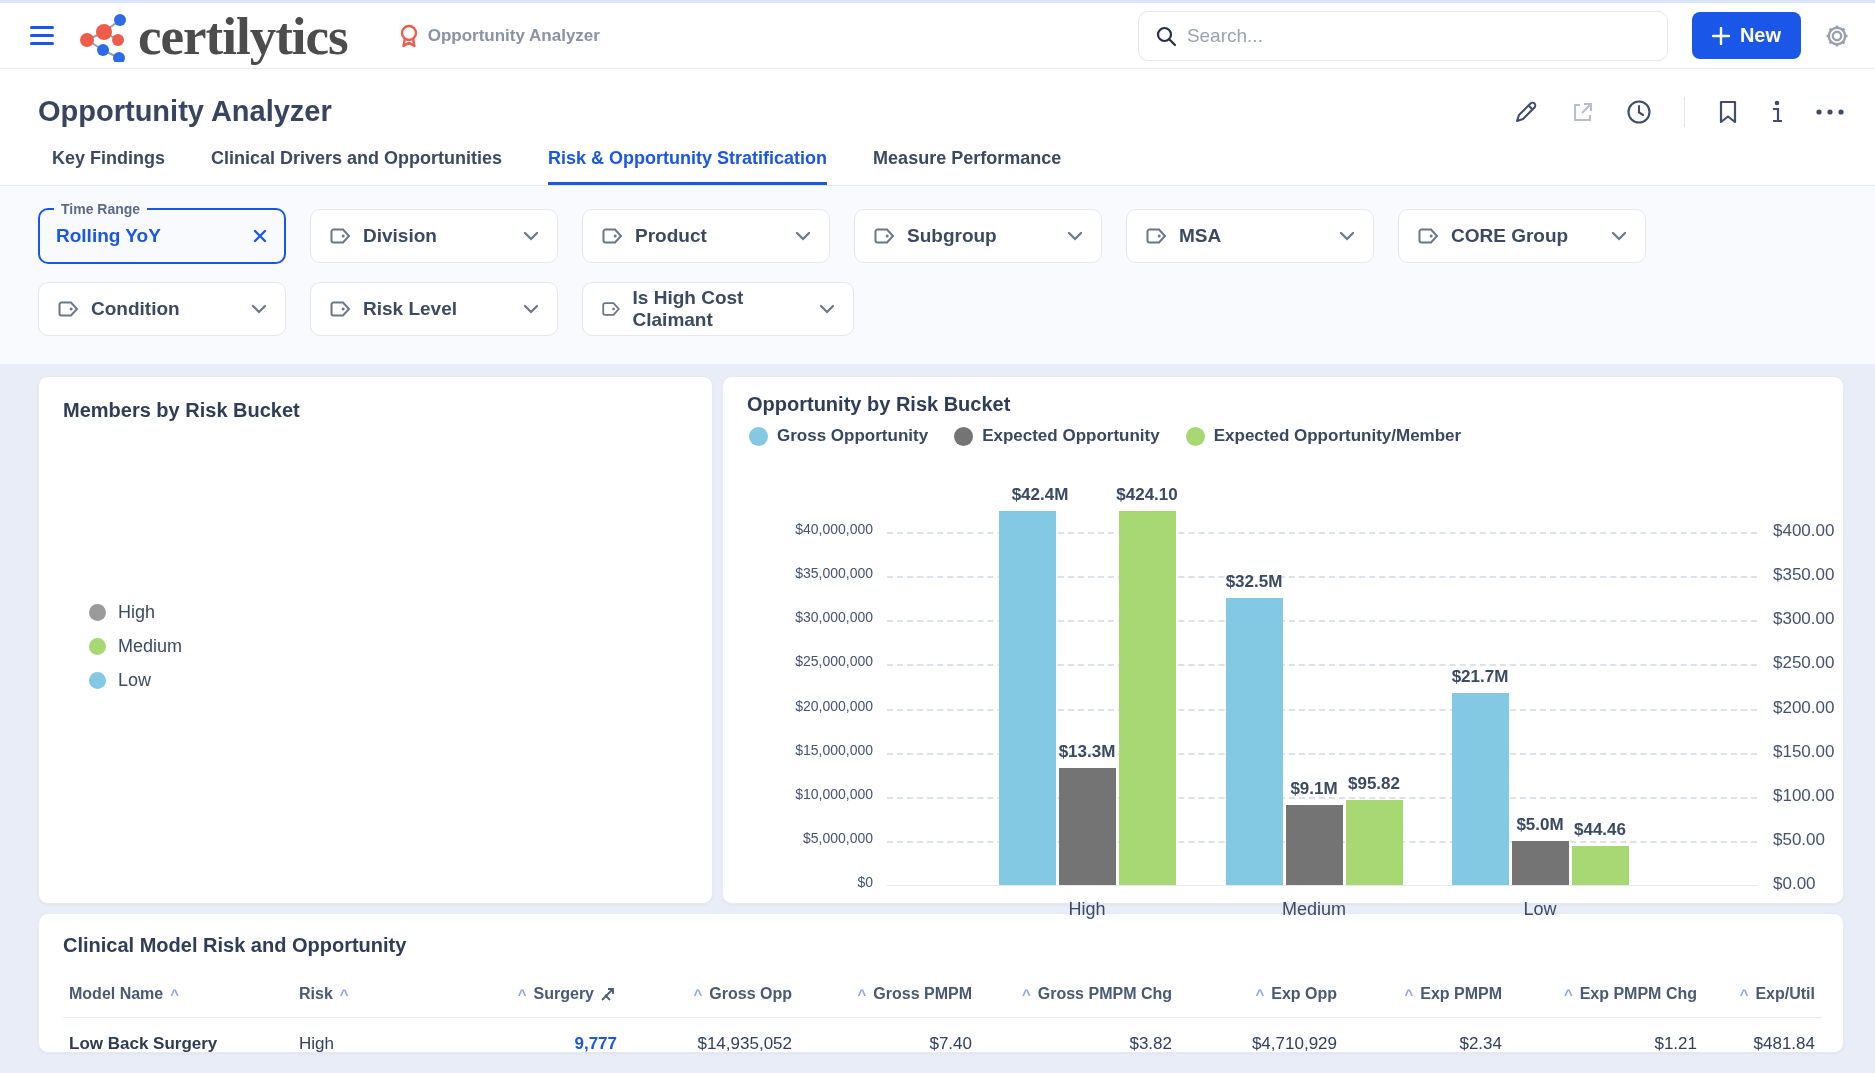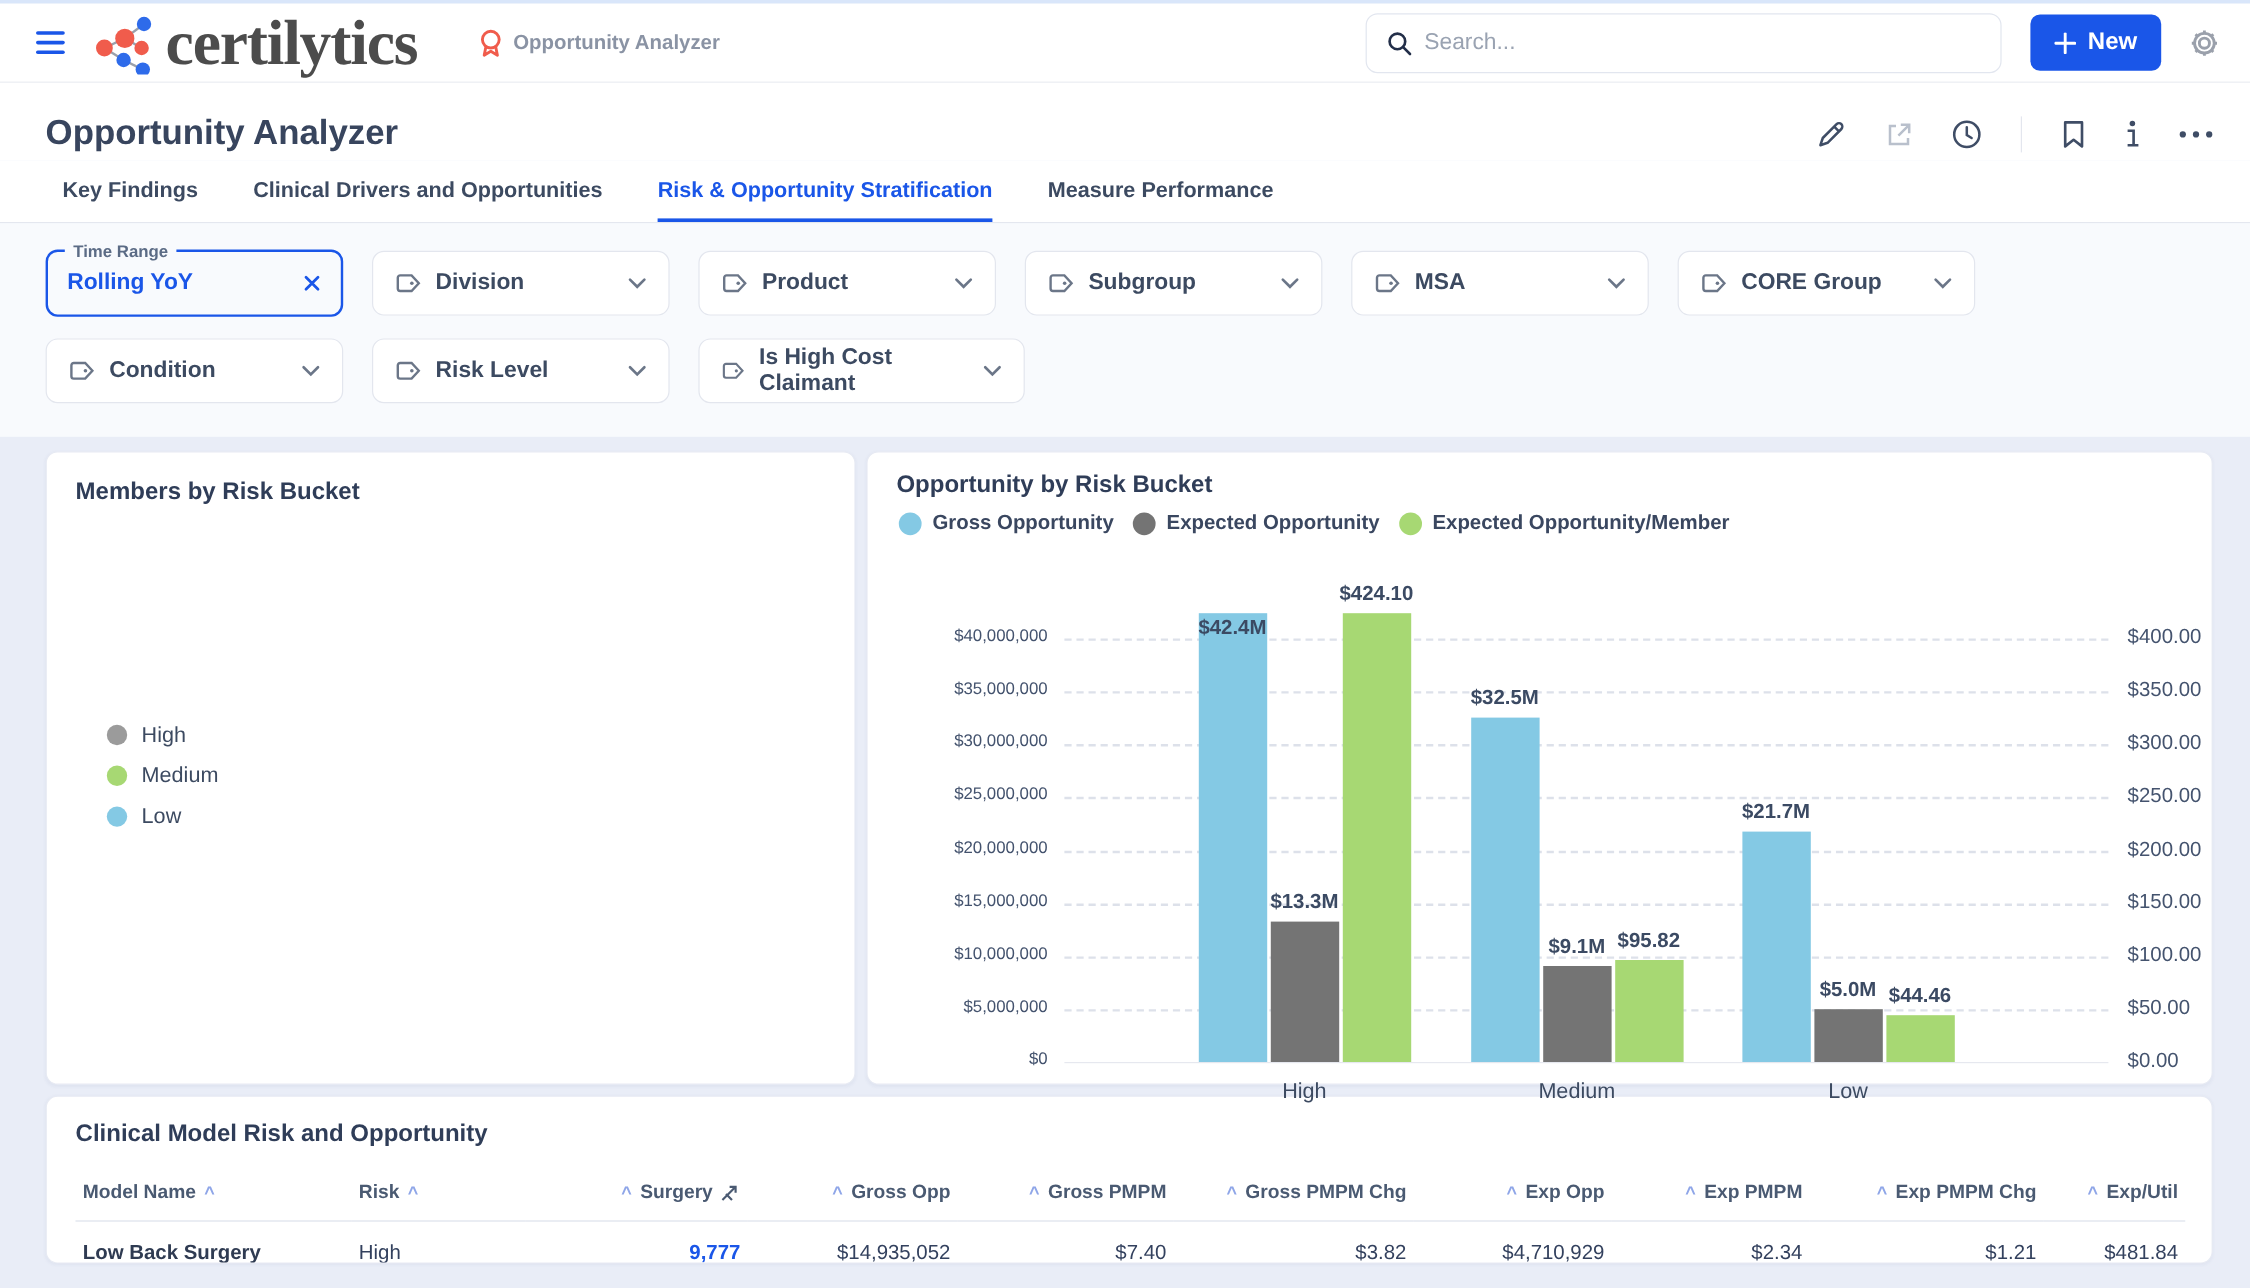--- a/index.html
+++ b/index.html
@@ -68,21 +68,21 @@
   .card3 { margin:9px 31px 0 38px; width:1806px; height:140px; padding:20px 24px; overflow:hidden; }
 
   
   .donut-legend { position:absolute; left:50px; top:225px; display:flex; flex-direction:column; gap:13px; }
   .dleg-item { display:flex; align-items:center; gap:12px; }
   .dleg-item .dot { width:17px; height:17px; border-radius:50%; }
   .dleg-item .dlabel { font-size:18px; color:#3c4a61; }
   .donut-mount { position:absolute; left:215px; top:86px; }
 
   
-  .bar-legend { display:flex; align-items:flex-start; gap:16px; margin:10px 0 0 2px; }
+  .bar-legend { display:flex; align-items:flex-start; gap:26px; margin:10px 0 0 2px; }
   .bleg-item { display:flex; align-items:center; gap:9px; }
   .bleg-item .dot { width:19px; height:19px; border-radius:50%; }
   .bleg-item .blabel { font-size:17px; font-weight:700; color:#3a4760; }
   .bar-area { position:relative; height:470px; }
   .grid-line { position:absolute; height:0; border-top:2px dashed #dde1ea; }
   .base-line { position:absolute; height:1px; background:#e6e8ef; }
   .tickL { position:absolute; width:126px; text-align:right; font-size:14px; color:#44536e; }
   .tickR { position:absolute; font-size:17px; color:#44536e; }
   .bar { position:absolute; }
   .bar-label { position:absolute; transform:translateX(-50%); white-space:nowrap;
@@ -383,21 +383,21 @@
         <div class="tickL" style="left: 0px; top: 163.25px; text-align: right;">$30,000,000</div>
         <div class="tickR" style="left: 1026px; top: 163.25px;">$300.00</div>
         <div class="grid-line" style="left: 140px; top: 130.125px; width: 870px;"></div>
         <div class="tickL" style="left: 0px; top: 119.125px;">$35,000,000</div>
         <div class="tickR" style="left: 1026px; top: 119.125px;">$350.00</div>
         <div class="grid-line" style="left: 140px; top: 86px; width: 870px;"></div>
         <div class="tickL" style="left: 0px; top: 75px;">$40,000,000</div>
         <div class="tickR" style="left: 1026px; top: 75px;">$400.00</div>
         <div class="cat-label" style="left: 340px; top: 453px;">High</div>
         <div class="bar" style="left: 251.5px; top: 64.82px; width: 57px; height: 374.18px; background: rgb(132, 201, 228);"></div>
-        <div class="bar-label" style="left: 280px; top: 38.82px; margin-top: 28px;">$42.4M</div>
+        <div class="bar-label" style="left: 293px; top: 38.82px;">$42.4M</div>
         <div class="bar" style="left: 311.5px; top: 321.627px; width: 57px; height: 117.373px; background: rgb(116, 116, 116);"></div>
         <div class="bar-label" style="left: 340px; top: 295.627px;">$13.3M</div>
         <div class="bar" style="left: 371.5px; top: 64.7317px; width: 57px; height: 374.268px; background: rgb(167, 216, 115);"></div>
         <div class="bar-label" style="left: 400px; top: 38.7317px;">$424.10</div>
         <div class="cat-label" style="left: 567px; top: 453px;">Medium</div>
         <div class="bar" style="left: 478.5px; top: 152.188px; width: 57px; height: 286.812px; background: rgb(132, 201, 228);"></div>
         <div class="bar-label" style="left: 507px; top: 126.188px;">$32.5M</div>
         <div class="bar" style="left: 538.5px; top: 358.692px; width: 57px; height: 80.3075px; background: rgb(116, 116, 116);"></div>
         <div class="bar-label" style="left: 567px; top: 332.692px;">$9.1M</div>
         <div class="bar" style="left: 598.5px; top: 354.439px; width: 57px; height: 84.5611px; background: rgb(167, 216, 115);"></div>

